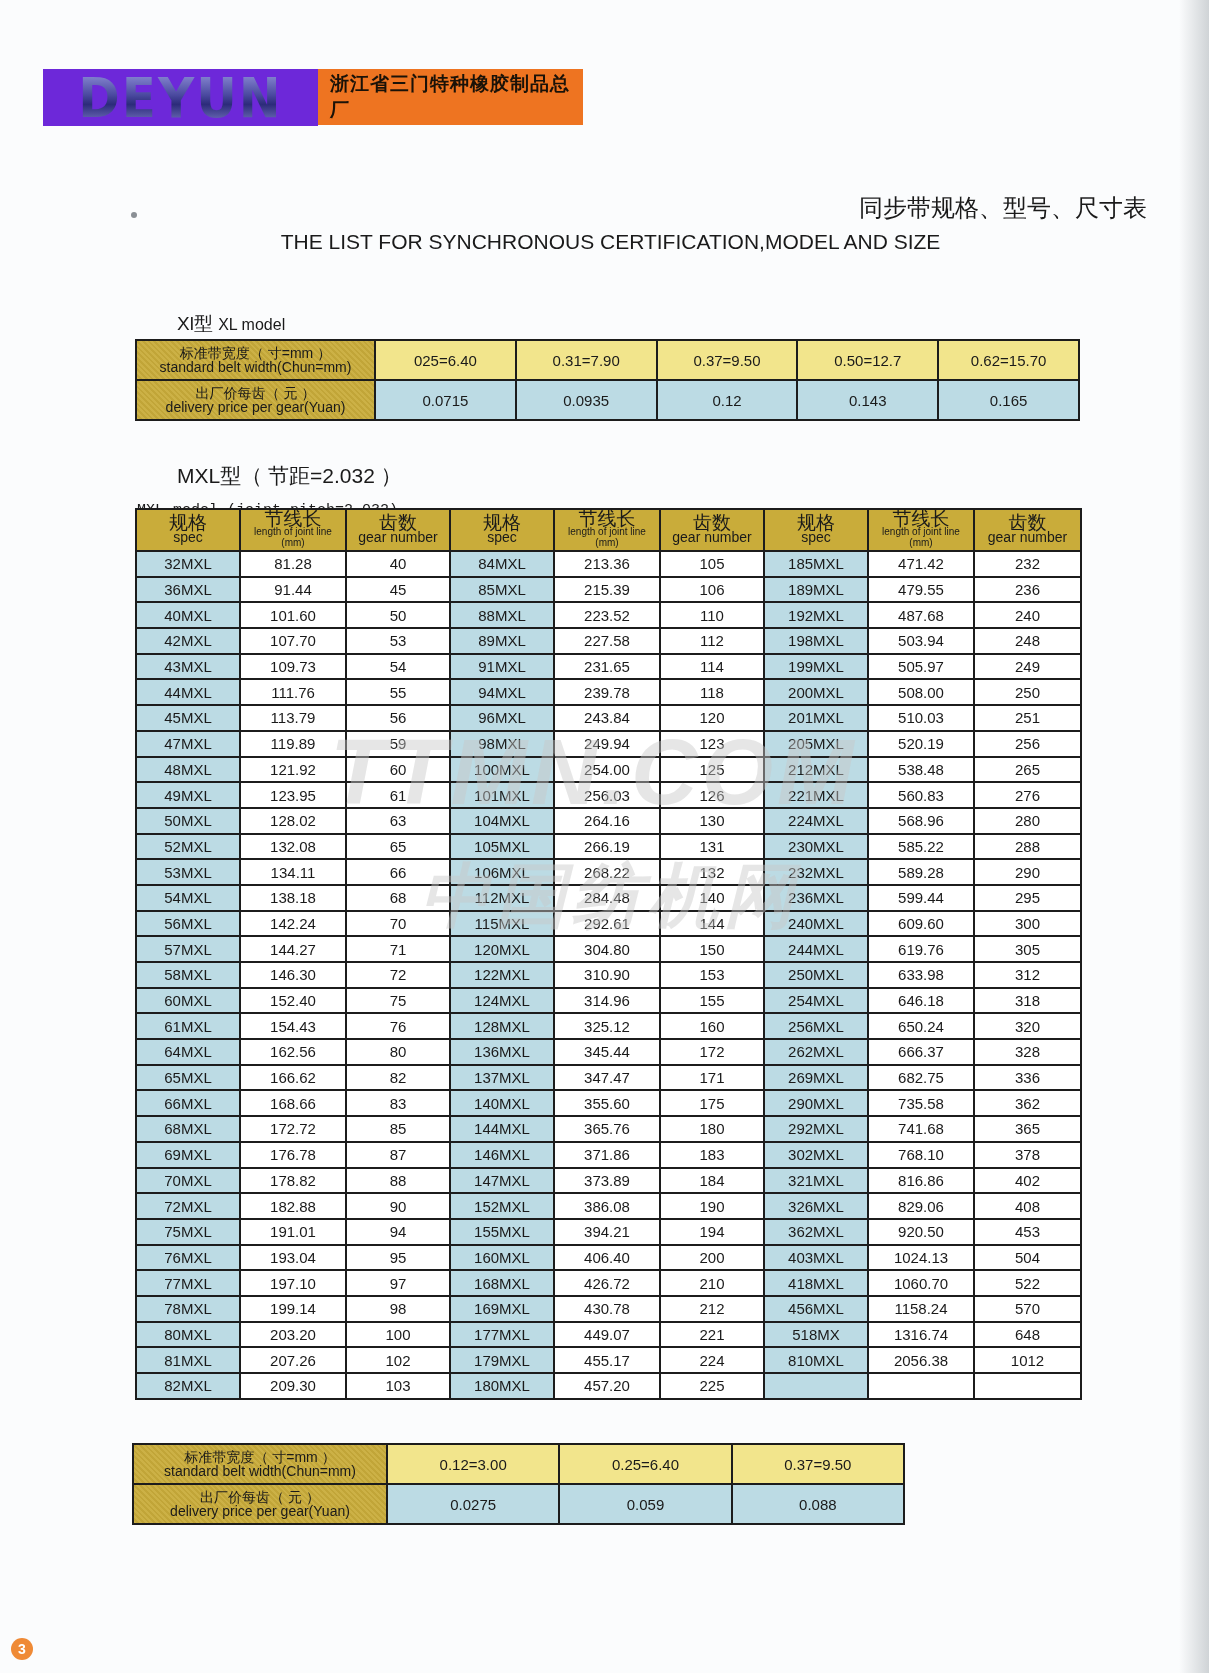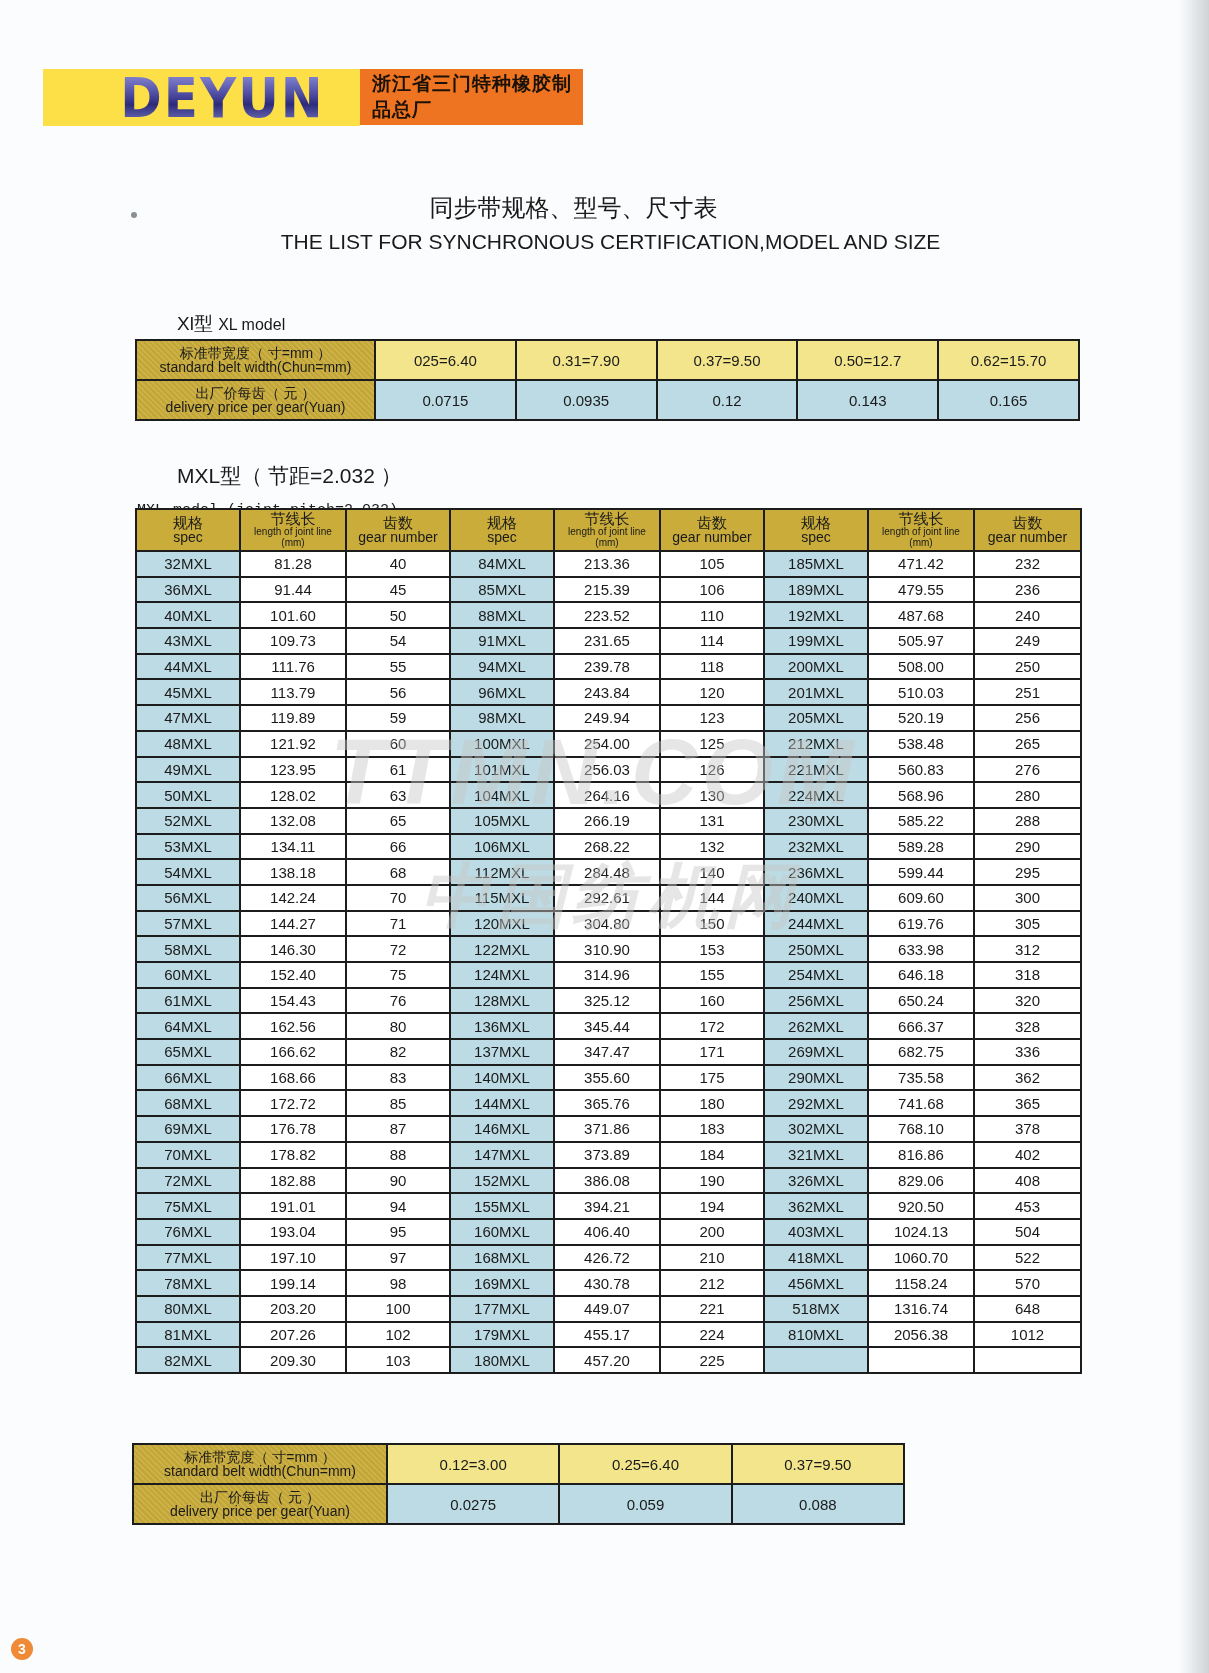--- a/index.html
+++ b/index.html
@@ -2,45 +2,45 @@
 <html><head>
 <meta charset="utf-8">
 <style>
   html,body{margin:0;padding:0;}
   body{width:1209px;height:1673px;position:relative;overflow:hidden;
        background:#fbfcfd;font-family:"Liberation Sans","DejaVu Sans",sans-serif;color:#1a1a1a;}
   .page-shade{position:absolute;top:0;right:0;width:30px;height:1673px;
        background:linear-gradient(to right,rgba(255,255,255,0),#cfd3d6);}
   
   .banner{position:absolute;left:43px;top:69px;width:540px;height:57px;display:flex;}
-  .logo{width:275px;height:57px;background:#fde047;display:flex;align-items:center;justify-content:center;padding-left:42px;}
+  .logo{width:275px;height:57px;background:#6d28d9;display:flex;align-items:center;justify-content:center;}
   .logo span{font-family:"DejaVu Sans",sans-serif;font-weight:bold;font-size:50px;letter-spacing:2px;
        color:#6a69b8;background:linear-gradient(180deg,#9fa0e6 0%,#4b4aa0 45%,#2c2b7a 60%,#8b8bd6 100%);
        -webkit-background-clip:text;background-clip:text;-webkit-text-fill-color:transparent;
        transform:scaleY(1.1);}
   .company{flex:1;height:56px;background:#ee7421;display:flex;align-items:center;padding-left:12px;
        font-weight:bold;font-size:19px;color:#1a1208;letter-spacing:1px;}
   .dot{position:absolute;left:131px;top:212px;width:6px;height:6px;border-radius:50%;background:#8a8f95;}
   
-  .title-cn{position:absolute;left:0;width:1147px;top:192px;text-align:center;font-size:24px;}
+  .title-cn{position:absolute;left:0;width:1147px;top:192px;text-align:right;font-size:24px;}
   .title-en{position:absolute;left:0;width:1209px;top:230px;text-align:center;font-size:21px;margin-left:6px;}
   .sec-title{position:absolute;left:137px;font-size:19px;margin-left:40px;}
   .sec-title small{font-size:16px;}
   .sec-sub{position:absolute;left:137px;font-size:15px;}
   
   table{border-collapse:collapse;position:absolute;table-layout:fixed;}
   td,th{border:2px solid #1c1c1c;text-align:center;padding:0;font-weight:normal;}
   .lbl{background:#c9ac3a;background-image:repeating-linear-gradient(45deg,rgba(255,255,255,.06) 0 2px,rgba(0,0,0,.04) 2px 4px);
        font-size:14px;line-height:14px;color:#1a1a1a;}
   .lbl .cn{display:block;}
   .lbl .en{display:block;font-size:14px;}
   .yel{background:#f2e58c;font-size:15px;}
   .blu{background:#bcdbe4;font-size:15px;}
   .mxl th{background:#c9ac3a;height:40px;font-size:14px;line-height:14px;}
-  .mxl th .cn{display:block;font-size:15px;}
+  .mxl th .cn{display:block;font-size:19px;}
   .mxl th .en{display:block;font-size:14px;}
   .mxl th .en-s{display:block;font-size:10px;line-height:11px;}
   .mxl td{height:23.7px;font-size:15px;line-height:15px;}
   .mxl td.spec{background:#bcdbe4;}
   .mxl td.w{background:#ffffff;}
   .pagenum{position:absolute;left:11px;top:1638px;width:22px;height:22px;border-radius:50%;background:#ef8a36;
        color:#fff;font-weight:bold;font-size:14px;text-align:center;line-height:22px;}
   .watermark{position:absolute;left:330px;top:720px;font-size:92px;font-weight:bold;font-style:italic;
        color:rgba(200,200,200,.45);letter-spacing:4px;pointer-events:none;}
   .watermark2{position:absolute;left:420px;top:850px;font-size:70px;font-weight:bold;font-style:italic;
@@ -187,20 +187,31 @@
         <td class="w">101.60</td>
         <td class="w">50</td>
         <td class="spec">88MXL</td>
         <td class="w">223.52</td>
         <td class="w">110</td>
         <td class="spec">192MXL</td>
         <td class="w">487.68</td>
         <td class="w">240</td>
       </tr>
       <tr>
+        <td class="spec">42MXL</td>
+        <td class="w">107.70</td>
+        <td class="w">53</td>
+        <td class="spec">89MXL</td>
+        <td class="w">227.58</td>
+        <td class="w">112</td>
+        <td class="spec">198MXL</td>
+        <td class="w">503.94</td>
+        <td class="w">248</td>
+      </tr>
+      <tr>
         <td class="spec">43MXL</td>
         <td class="w">109.73</td>
         <td class="w">54</td>
         <td class="spec">91MXL</td>
         <td class="w">231.65</td>
         <td class="w">114</td>
         <td class="spec">199MXL</td>
         <td class="w">505.97</td>
         <td class="w">249</td>
       </tr>

